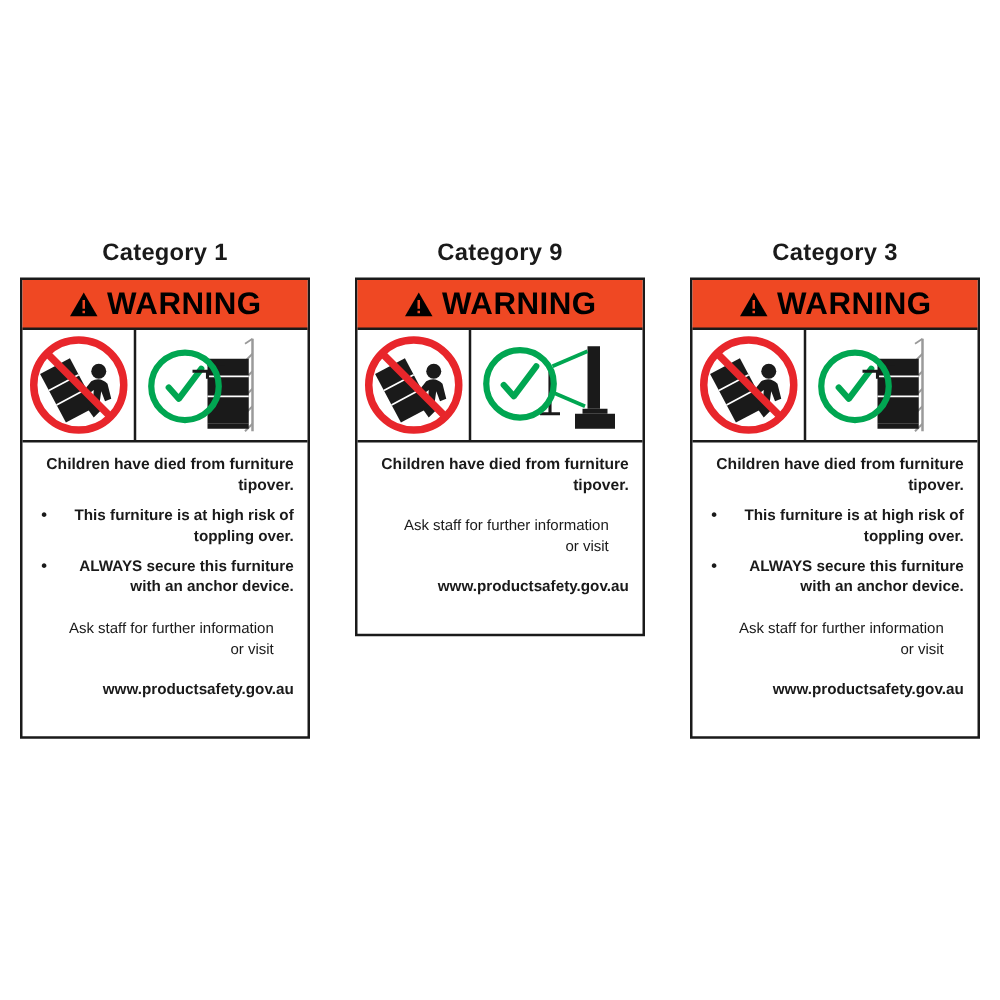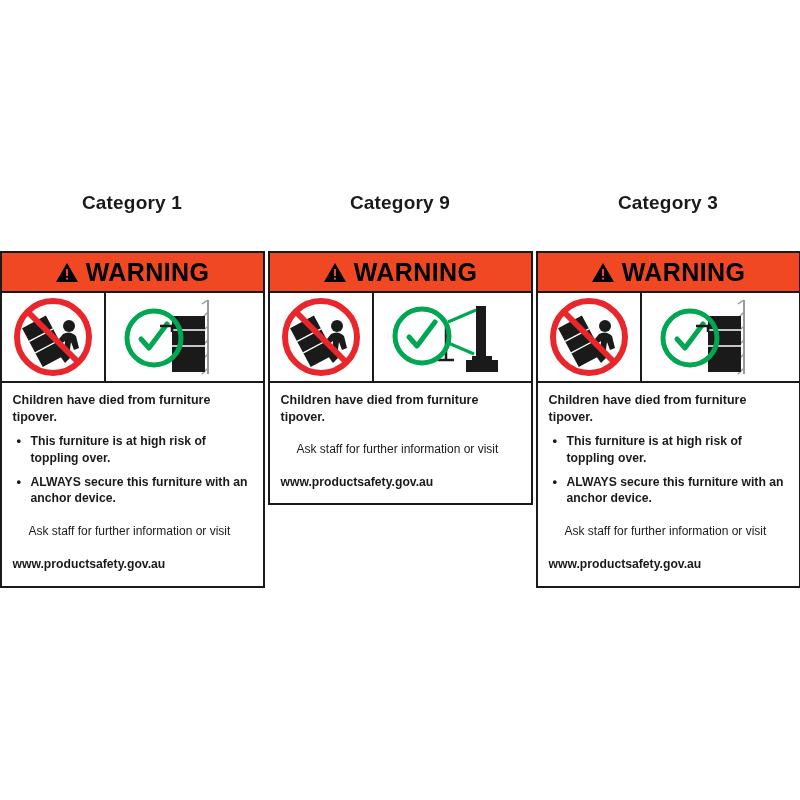--- a/index.html
+++ b/index.html
@@ -28,32 +28,31 @@
     display: flex;
     justify-content: center;
     align-items: flex-start;
     gap: 36px;
   }
   .card {
     width: 232px;
     display: flex;
     flex-direction: column;
     align-items: center;
-    gap: 29px;
   }
   .cat-title {
     font-size: 19px;
     font-weight: bold;
     letter-spacing: 0.2px;
     color: #1a1a1a;
     margin-bottom: 8px;
     text-align: center;
   }
   .label {
-    width: 265px;
+    width: 232px;
     border: 2px solid #1a1a1a;
     box-sizing: border-box;
     background: #ffffff;
   }
   
   .warn-bar {
     background: #ef4823;
     border-bottom: 2px solid #1a1a1a;
     height: 38px;
     display: flex;
@@ -90,21 +89,22 @@
   .picto-right {
     width: 60%;
     display: flex;
     align-items: center;
     justify-content: center;
     box-sizing: border-box;
   }
   .picto-left svg, .picto-right svg { display: block; }
   
   .body {
-    padding: 9px 11px 13px 11px;
+    padding: 9px 11px 29px 11px;
+    text-align: right;
   }
   .body-head {
     font-size: 12.5px;
     font-weight: bold;
     line-height: 1.32;
     margin: 0 0 8px 0;
     color: #1a1a1a;
   }
   ul.bullets {
     margin: 0 0 8px 0;

